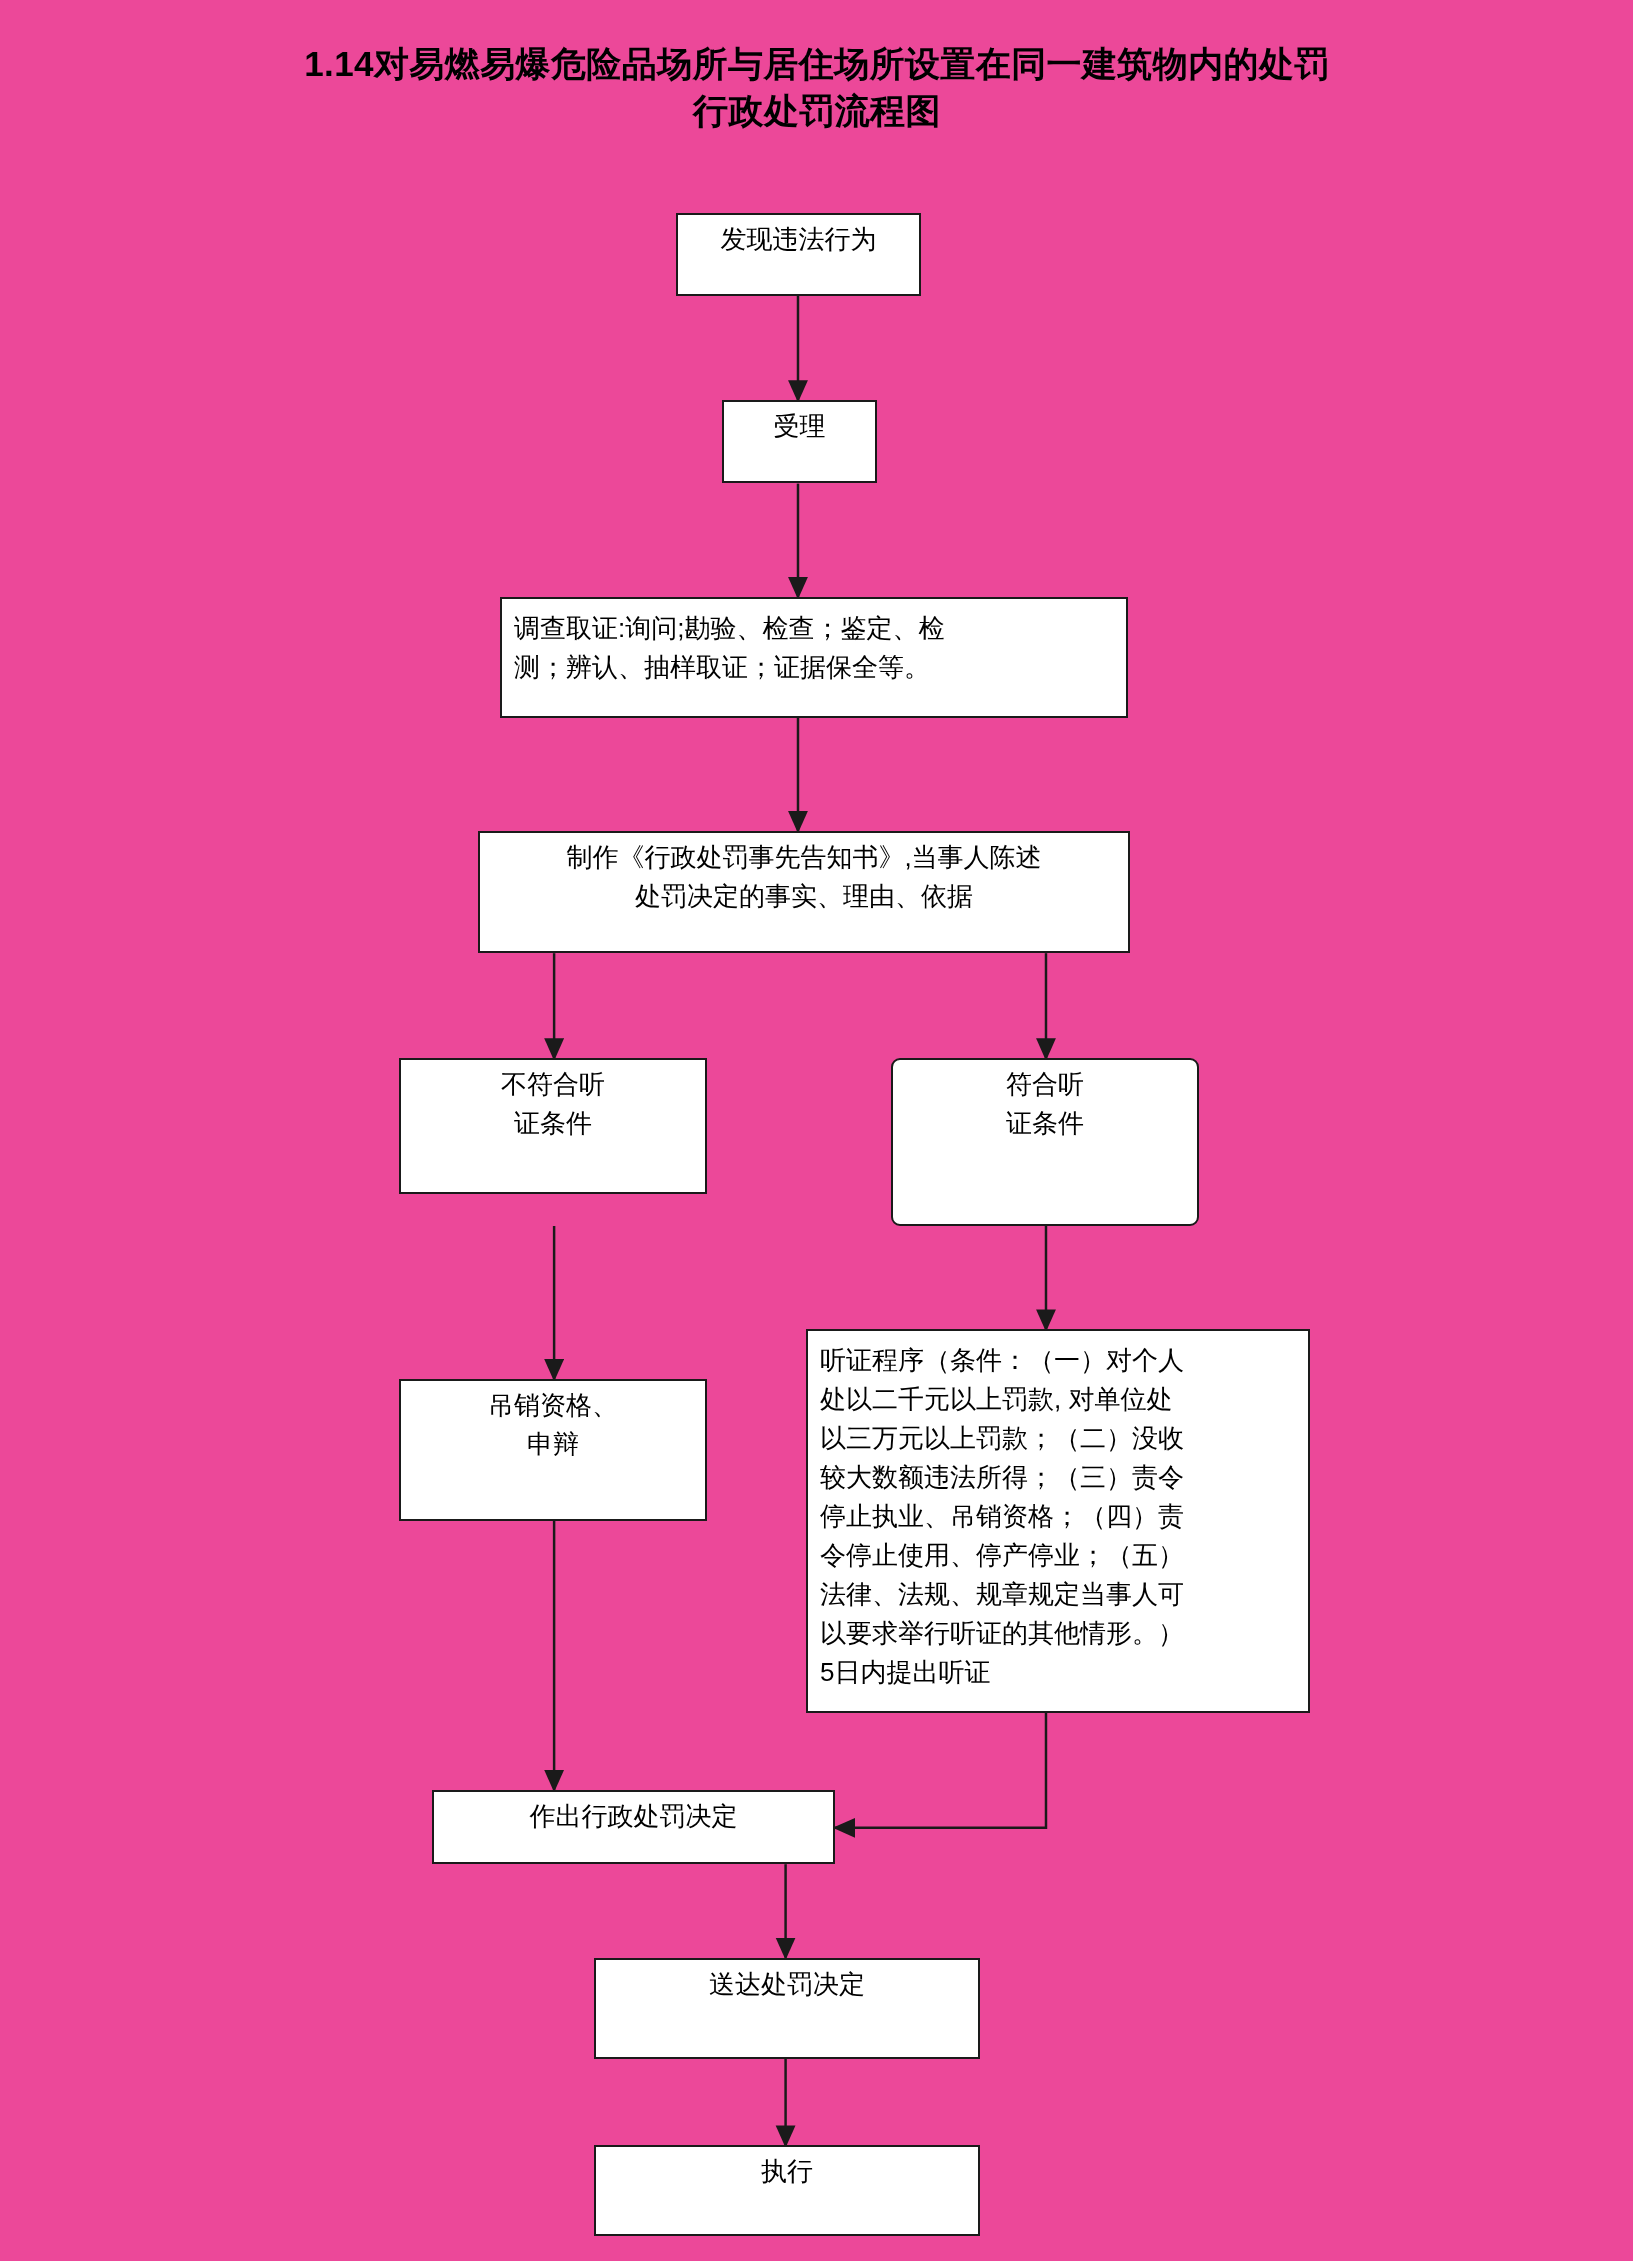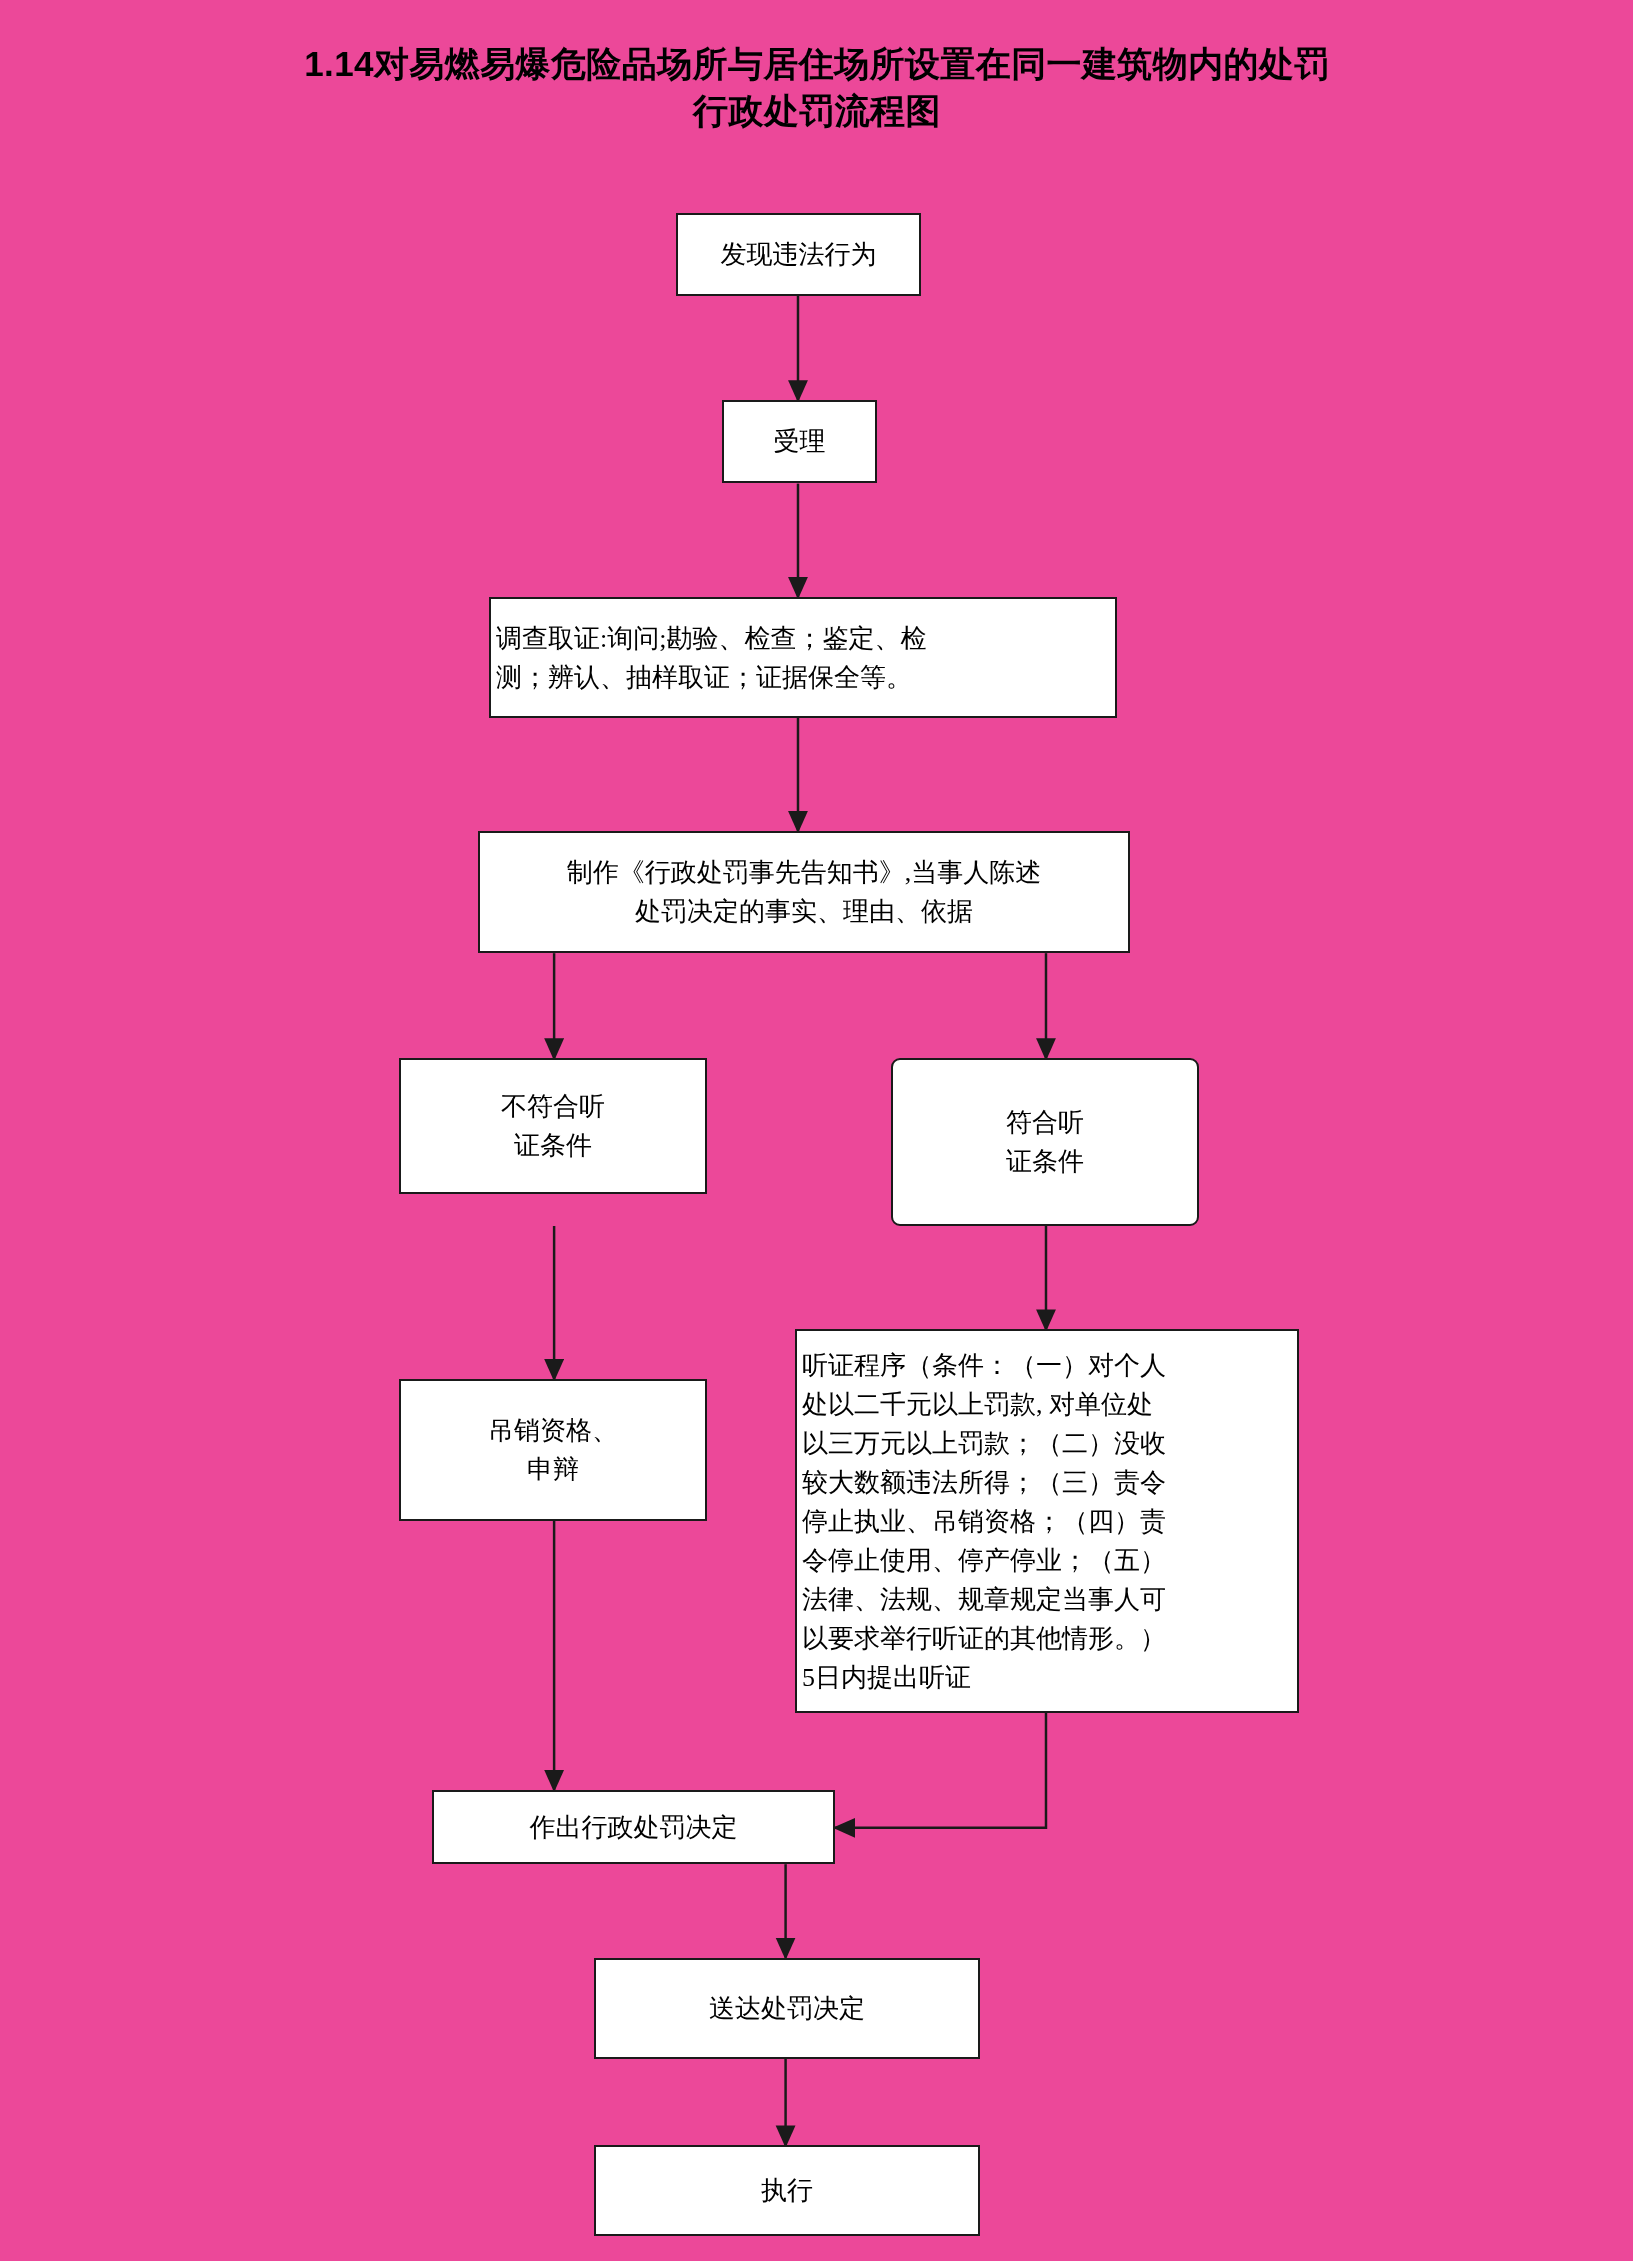--- a/index.html
+++ b/index.html
@@ -31,32 +31,31 @@
   }
   .title .line2 {
     display: block;
   }
   .node {
     position: absolute;
     box-sizing: border-box;
     border: 2.5px solid #1a1a1a;
     background: #ffffff;
     display: flex;
-    align-items: center;
     justify-content: center;
     text-align: center;
     font-size: 26px;
     line-height: 1.5;
     padding: 5px 8.3px;
-    font-family: Liberation Serif, serif;
   }
   .node.left-align {
     justify-content: flex-start;
     text-align: left;
-    padding: 10px 5px;
+    padding: 10px 12px;
+    margin-left: 11px;
   }
   .node .txt {
     display: block;
     white-space: pre-line;
   }
   .conn {
     position: absolute;
   }
   .conn svg {
     display: block;

